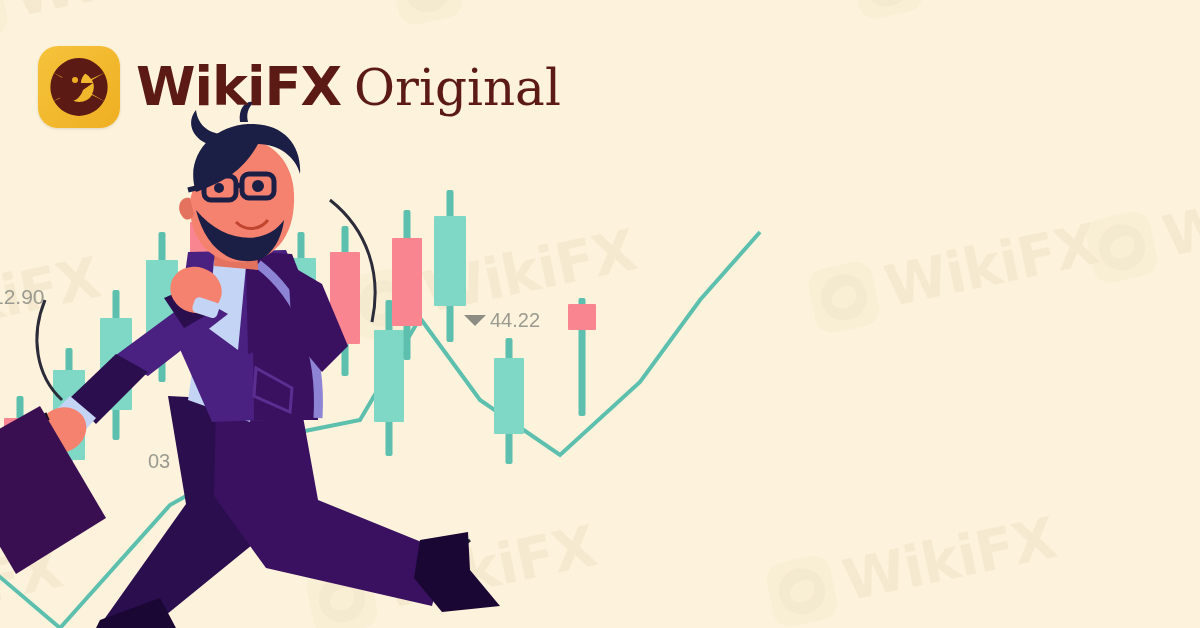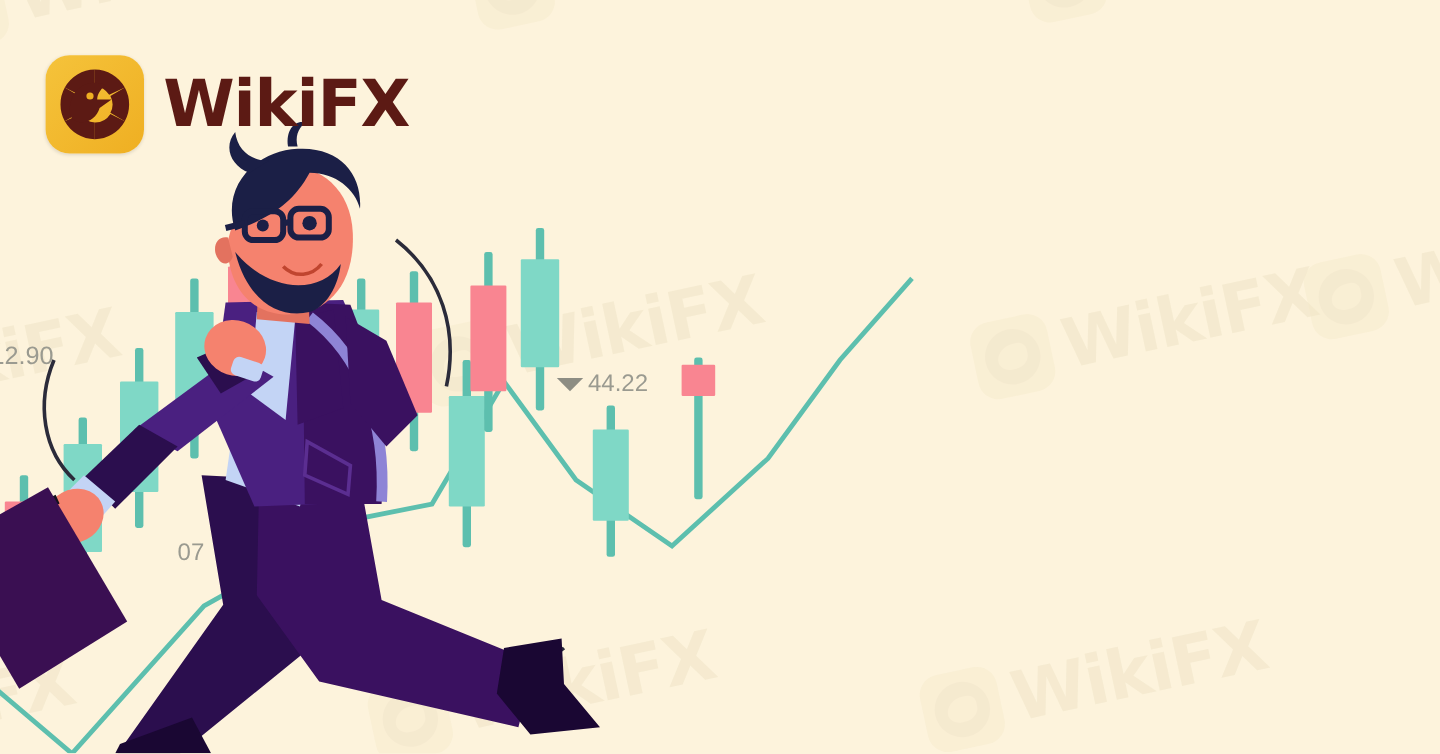--- a/index.html
+++ b/index.html
@@ -224,21 +224,21 @@
     </div>
 
     <div class="pricetag" style="left:-8px;top:285px;font-size:21px;">
       <span>12.90</span>
     </div>
     <div class="pricetag" style="left:464px;top:309px;font-size:20px;">
       <span class="tri"></span>
       <span>44.22</span>
     </div>
     <div class="pricetag" style="left:148px;top:450px;font-size:20px;">
-      <span>07</span>
+      <span>03</span>
     </div>
   </div>
 
   <svg class="character" viewBox="0 0 520 528">
 
     <path d="M330,100 C368,130 382,175 372,222" fill="none" stroke="#2B2B3A" stroke-width="3"></path>
     <path d="M330,420 C372,470 430,474 470,440" fill="none" stroke="#2B2B3A" stroke-width="3"></path>
     <path d="M45,200 C30,236 36,276 62,300" fill="none" stroke="#2B2B3A" stroke-width="3"></path>
 
     <path d="M168,296 L248,300 L268,432 L150,528 L98,528 L186,404 Z" fill="#2B0E4E"></path>
@@ -313,17 +313,18 @@
           <path d="M7 46 A29 29 0 0 1 7 18 L19 25 A15 15 0 0 0 19 39 Z"></path>
           <path d="M7 18 A29 29 0 0 1 32 3 L32 17 A15 15 0 0 0 19 24 Z"></path>
         </g>
 
         <path d="M13 27 C17 16 30 11 41 16 C36 20 34 24 34 28 L46 28 L36 35 C34 42 28 47 21 47 C15 47 11 43 11 38 C11 33 12 29 13 27 Z" fill="#5C1A14"></path>
         <circle cx="28" cy="25" r="3" fill="#EFAF22"></circle>
       </svg>
     </div>
     <div class="logo-text">
       <span class="t1">WikiFX</span>
+      <span class="t2">Original</span>
     </div>
   </div>
 
 
 </div>
 
 </body></html>

